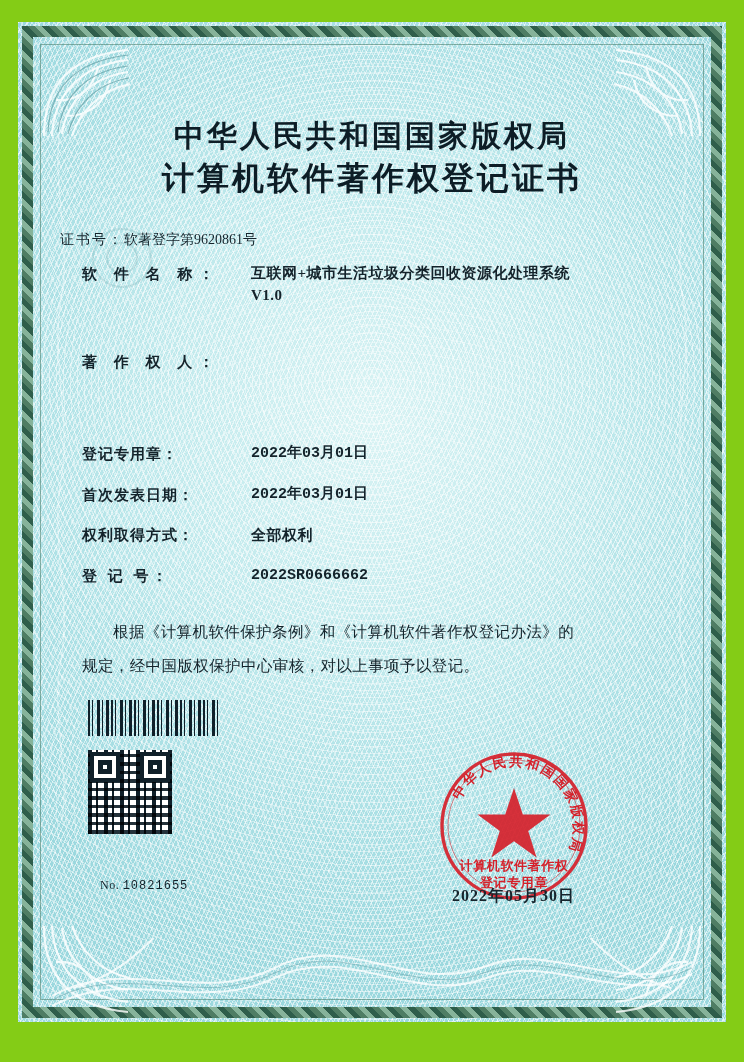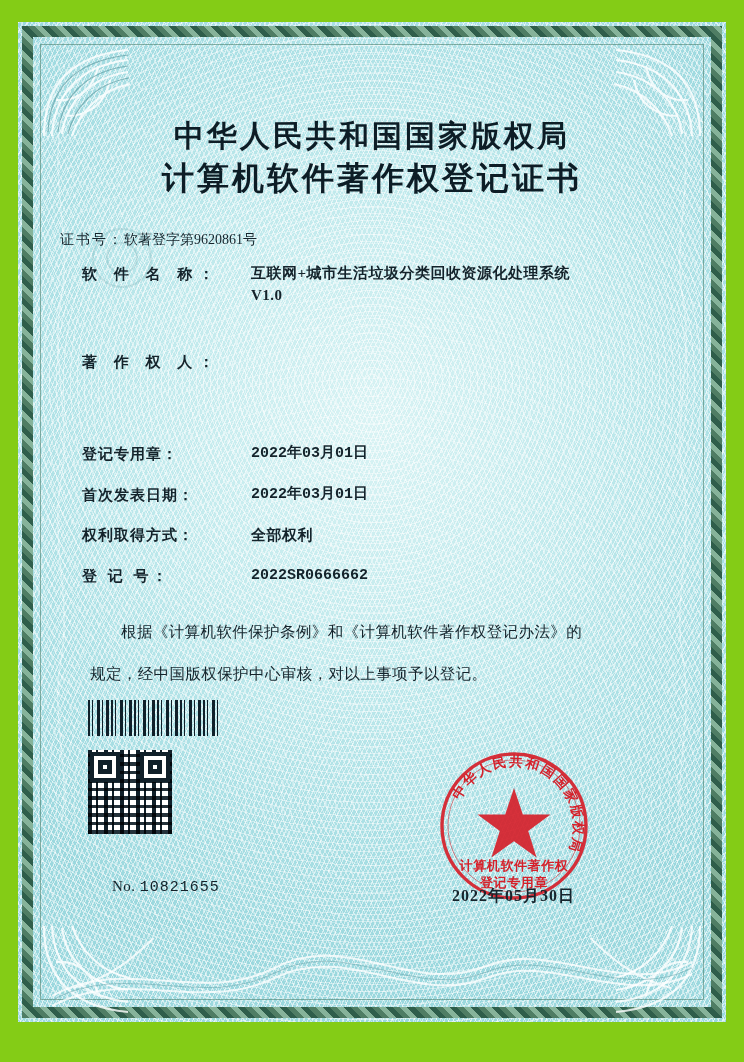--- a/index.html
+++ b/index.html
@@ -167,21 +167,21 @@
   .gap-lg { height: 26px; }
 
   .paragraph {
     margin-top: 28px;
     padding: 0 14px 0 22px;
     font-size: 15.5px;
     line-height: 2.2;
     letter-spacing: .4px;
     text-align: justify;
   }
-  .paragraph p { margin: 8px; }
+  .paragraph p { margin: 0; }
   .paragraph .indent { text-indent: 2em; }
 
   
   .codes {
     position: absolute;
     left: 88px;
     top: 700px;
     width: 210px;
   }
   .barcode {
@@ -211,23 +211,23 @@
     width: 22px; height: 22px;
     border: 4px solid #10202a;
     background: #fff;
     box-shadow: inset 0 0 0 4px #fff, inset 0 0 0 9px #10202a;
   }
   .qr::before { left: 2px; top: 2px; }
   .qr::after  { right: 2px; top: 2px; }
 
   .serial {
     position: absolute;
-    left: 112px;
+    left: 100px;
     top: 878px;
-    font-size: 15px;
+    font-size: 12px;
     letter-spacing: .5px;
     color: #142129;
   }
   .serial .num {
     font-family: "Liberation Mono", monospace;
     letter-spacing: 1px;
   }
 
   
   .seal {

